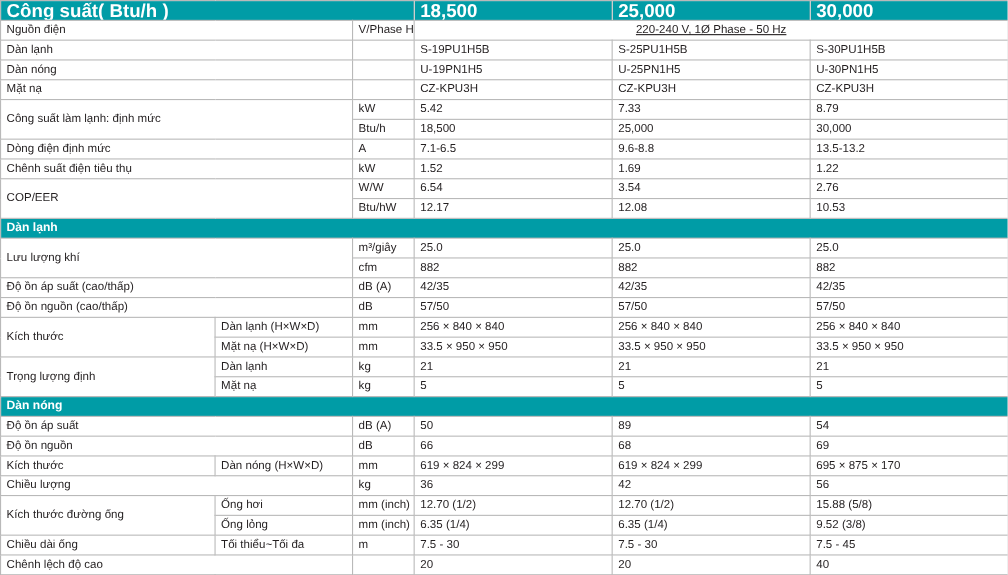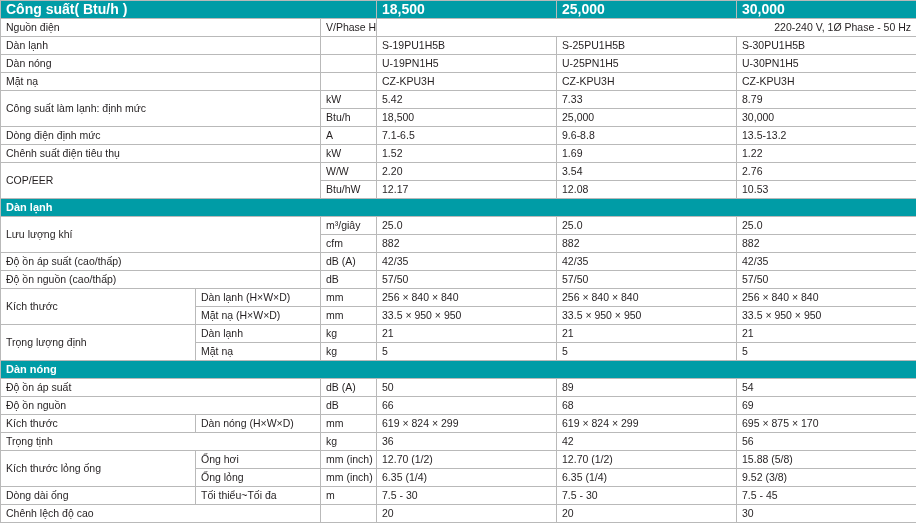--- a/index.html
+++ b/index.html
@@ -34,21 +34,21 @@
   col.c2 { width: 125px; }
   col.c3 { width: 56px; }
   col.c4 { width: 180px; }
   col.c5 { width: 180px; }
   col.c6 { width: 180px; }
 
   .hdr td {
     background: #009ca6;
     color: #ffffff;
     font-weight: bold;
-    font-size: 14px;
+    font-size: 17px;
     border: 1px solid #009ca6;
     height: 19px;
   }
   .section td {
     background: #009ca6;
     color: #ffffff;
     font-weight: bold;
     font-size: 11px;
     border: 1px solid #009ca6;
     height: 18px;
@@ -71,21 +71,21 @@
     <tr class="hdr">
       <td colspan="3">Công suất( Btu/h )</td>
       <td>18,500</td>
       <td>25,000</td>
       <td>30,000</td>
     </tr>
 
     <tr>
       <td colspan="2">Nguồn điện</td>
       <td>V/Phase Hz</td>
-      <td colspan="3" class="center-span" style="text-align:right;">220-240 V, 1Ø Phase - 50 Hz</td>
+      <td colspan="3" class="center-span" style="text-align:center;text-decoration:underline;">220-240 V, 1Ø Phase - 50 Hz</td>
     </tr>
     <tr>
       <td colspan="2">Dàn lạnh</td>
       <td></td>
       <td>S-19PU1H5B</td>
       <td>S-25PU1H5B</td>
       <td>S-30PU1H5B</td>
     </tr>
     <tr>
       <td colspan="2">Dàn nóng</td>
@@ -124,21 +124,21 @@
     <tr>
       <td colspan="2">Chênh suất điện tiêu thụ</td>
       <td>kW</td>
       <td>1.52</td>
       <td>1.69</td>
       <td>1.22</td>
     </tr>
     <tr>
       <td colspan="2" rowspan="2">COP/EER</td>
       <td>W/W</td>
-      <td>2.20</td>
+      <td>6.54</td>
       <td>3.54</td>
       <td>2.76</td>
     </tr>
     <tr>
       <td>Btu/hW</td>
       <td>12.17</td>
       <td>12.08</td>
       <td>10.53</td>
     </tr>
 
@@ -222,55 +222,55 @@
     </tr>
     <tr>
       <td>Kích thước</td>
       <td>Dàn nóng (H×W×D)</td>
       <td>mm</td>
       <td>619 × 824 × 299</td>
       <td>619 × 824 × 299</td>
       <td>695 × 875 × 170</td>
     </tr>
     <tr>
-      <td colspan="2">Trọng tịnh</td>
+      <td colspan="2">Chiều lượng</td>
       <td>kg</td>
       <td>36</td>
       <td>42</td>
       <td>56</td>
     </tr>
     <tr>
-      <td rowspan="2">Kích thước lỏng ống</td>
+      <td rowspan="2">Kích thước đường ống</td>
       <td>Ống hơi</td>
       <td>mm (inch)</td>
       <td>12.70 (1/2)</td>
       <td>12.70 (1/2)</td>
       <td>15.88 (5/8)</td>
     </tr>
     <tr>
       <td>Ống lỏng</td>
       <td>mm (inch)</td>
       <td>6.35 (1/4)</td>
       <td>6.35 (1/4)</td>
       <td>9.52 (3/8)</td>
     </tr>
     <tr>
-      <td>Dòng dài ống</td>
+      <td>Chiều dài ống</td>
       <td>Tối thiểu~Tối đa</td>
       <td>m</td>
       <td>7.5 - 30</td>
       <td>7.5 - 30</td>
       <td>7.5 - 45</td>
     </tr>
     <tr>
       <td colspan="2">Chênh lệch độ cao</td>
       <td></td>
       <td>20</td>
       <td>20</td>
-      <td>30</td>
+      <td>40</td>
     </tr>
     <tr>
       <td>Chiều dài ống nạp gas sẵn</td>
       <td>Tối đa</td>
       <td>m</td>
       <td>7.5</td>
       <td>7.5</td>
       <td>7.5</td>
     </tr>
 

